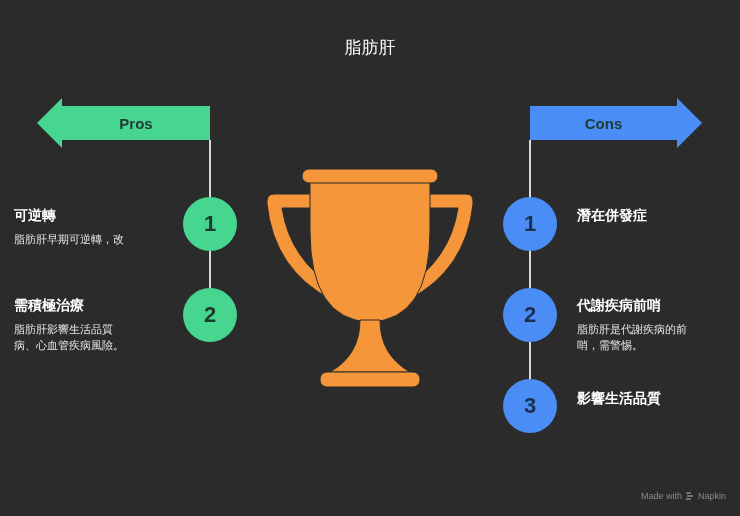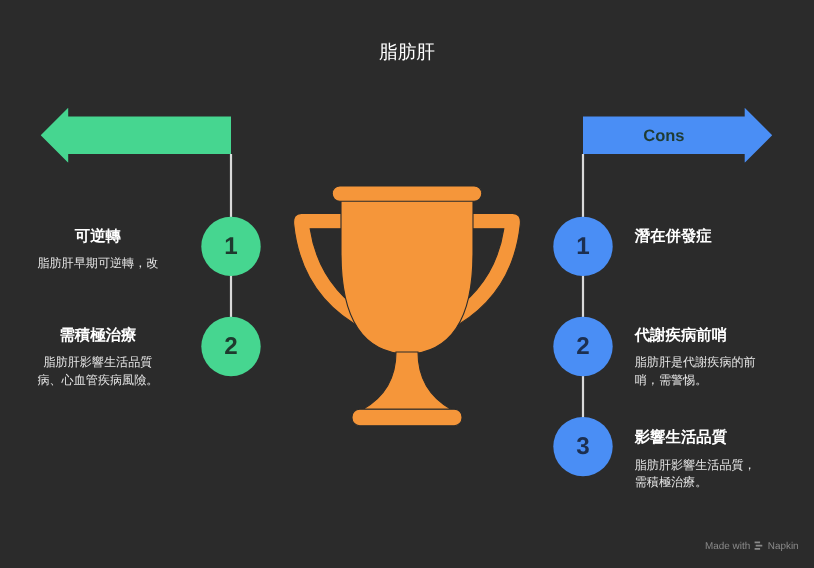--- a/index.html
+++ b/index.html
@@ -25,40 +25,41 @@
   .vline { position: absolute; width: 2px; background: #d9d9d9; }
   .circle {
     position: absolute; width: 54px; height: 54px; border-radius: 50%;
     display: flex; align-items: center; justify-content: center;
     font-family: "Liberation Sans", sans-serif;
     font-size: 22px; font-weight: bold;
   }
   .circle.green { background: #46d690; color: #1e3a2e; }
   .circle.blue { background: #4a8ef5; color: #1c2f50; }
   .item { position: absolute; width: 150px; }
-  .item.left { text-align: center; }
+  .item.left { text-align: left; }
   .item.right { text-align: left; }
   .item-title { font-size: 14px; font-weight: bold; color: #ffffff; line-height: 18px; }
   .item-desc { font-size: 11px; color: #e6e6e6; line-height: 16px; margin-top: 8px; }
   .trophy { position: absolute; left: 260px; top: 160px; }
   .footer {
     position: absolute; right: 14px; bottom: 15px;
     font-size: 9px; color: #8a8a8a; font-family: "Liberation Sans", sans-serif;
     display: flex; align-items: center; gap: 3px;
   }
 </style>
 </head>
 <body>
 
 <div class="title">脂肪肝</div>
 
 <div class="arrow" style="left:37px; top:98px; width:174px; height:50px;">
   <svg width="174" height="50" viewBox="0 0 174 50">
     <polygon points="0,25 25,0 25,8 173,8 173,42 25,42 25,50" fill="#46d690"></polygon>
   </svg>
+  <div class="arrow-label" style="left:25px; width:148px;">Pros</div>
 </div>
 
 <div class="arrow" style="left:529px; top:98px; width:174px; height:50px;">
   <svg width="174" height="50" viewBox="0 0 174 50">
     <polygon points="1,8 148,8 148,0 173,25 148,50 148,42 1,42" fill="#4a8ef5"></polygon>
   </svg>
   <div class="arrow-label" style="left:1px; width:147px;">Cons</div>
 </div>
 
 <div class="vline" style="left:209px; top:140px; height:175px;"></div>
@@ -91,24 +92,20 @@
   <div class="item-title">代謝疾病前哨</div>
   <div class="item-desc">
     <div>脂肪肝是代謝疾病的前</div>
     <div>哨，需警惕。</div>
   </div>
 </div>
 
 <div class="circle blue" style="left:503px; top:379px;">3</div>
 <div class="item right" style="left:577px; top:389px;">
   <div class="item-title">影響生活品質</div>
-  <div class="item-desc">
-    <div>脂肪肝影響生活品質，</div>
-    <div>需積極治療。</div>
-  </div>
 </div>
 
 <div class="trophy">
   <svg width="220" height="230" viewBox="0 0 220 230">
     <g fill="#f5963a" stroke="#2b2b2b" stroke-width="1">
 
       <path d="M52,34 L14,34 Q6,34 7,44 Q14,110 72,140 L76,128 Q30,100 22,48 L52,48 Z"></path>
 
       <path d="M168,34 L206,34 Q214,34 213,44 Q206,110 148,140 L144,128 Q190,100 198,48 L168,48 Z"></path>
 

